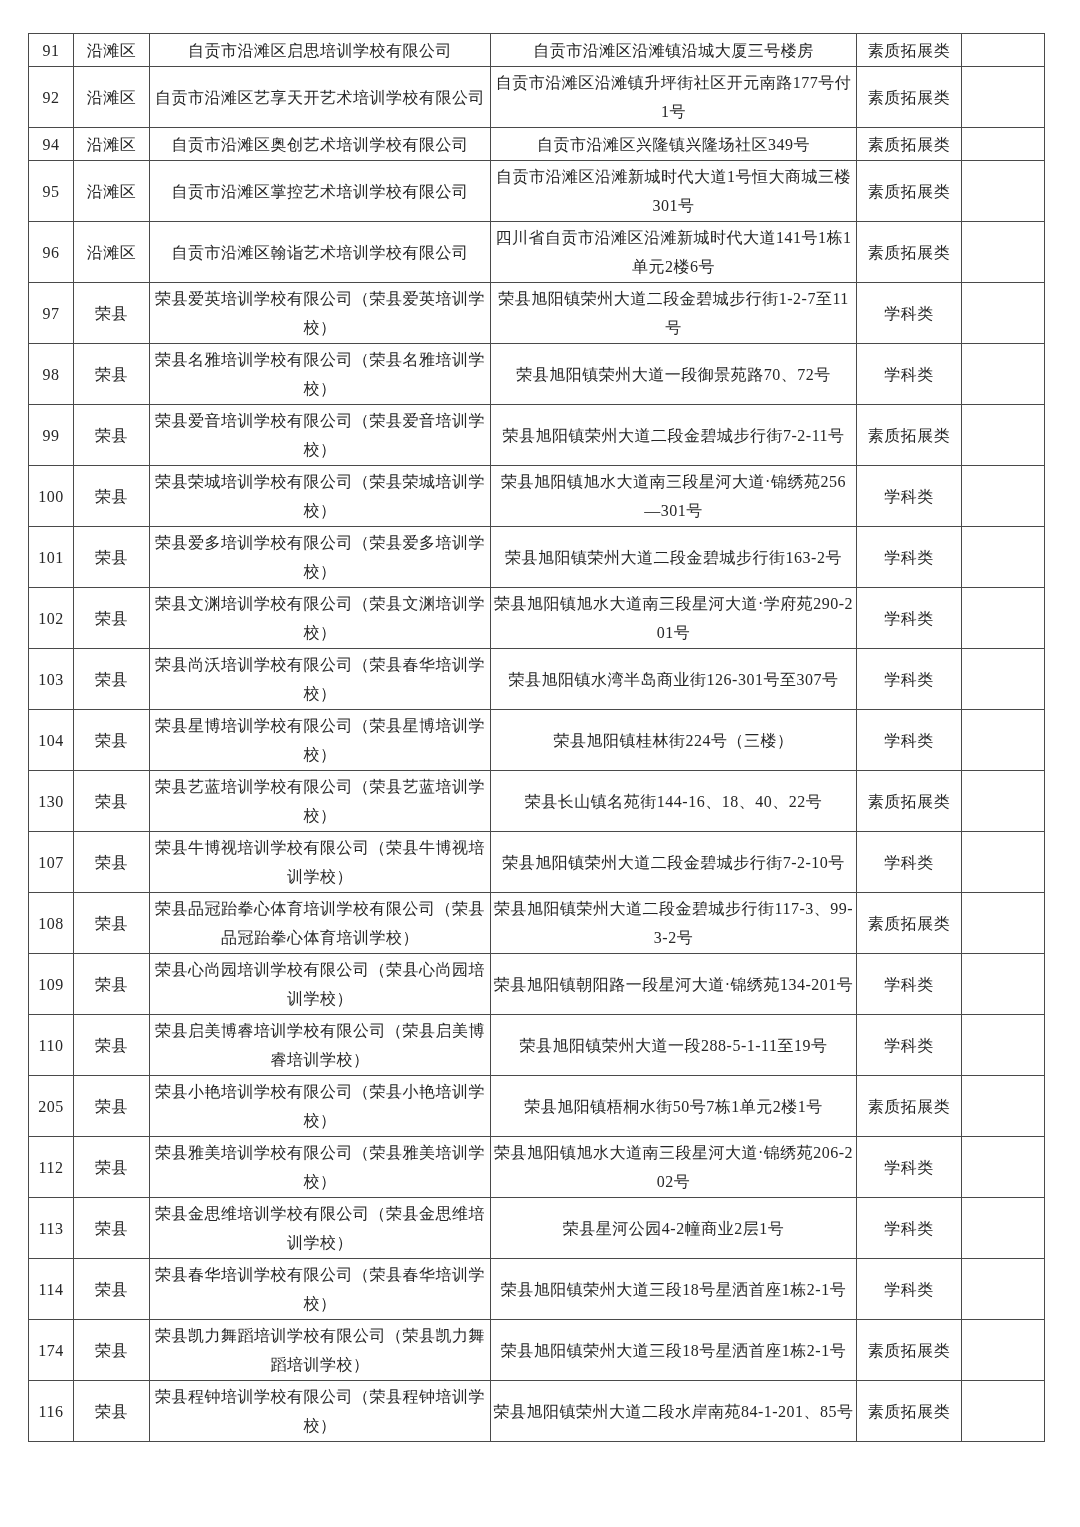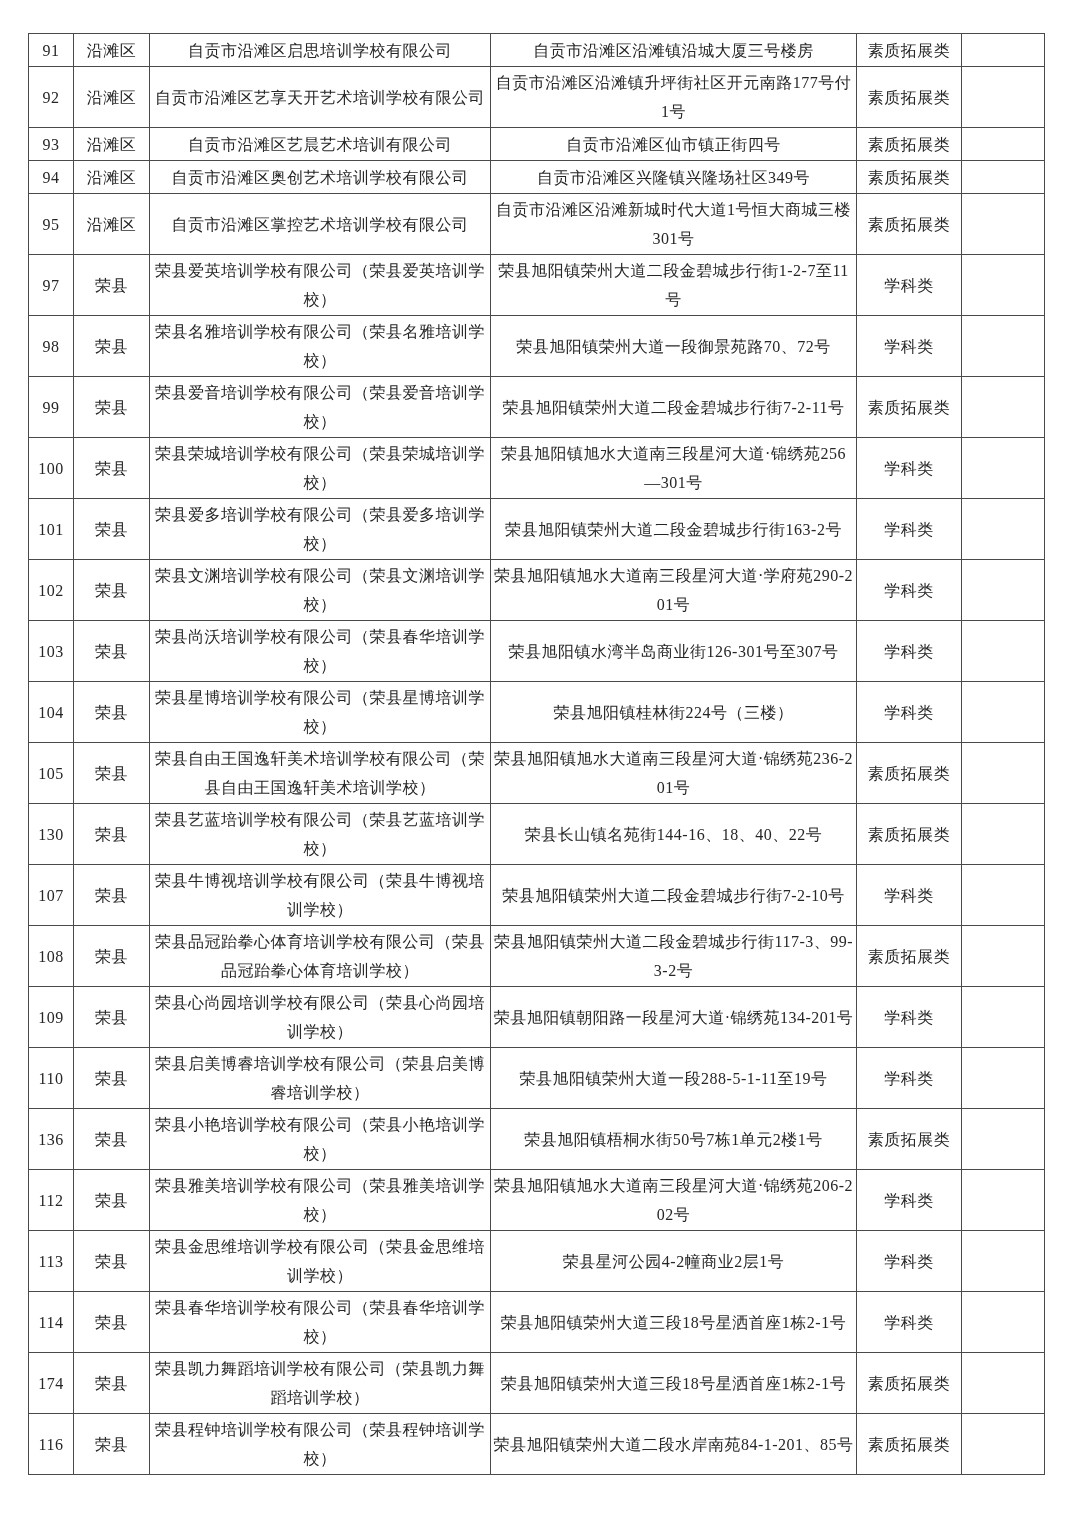--- a/index.html
+++ b/index.html
@@ -65,44 +65,44 @@
   </tr>
         <tr>
     <td class="col-no">92</td>
     <td class="col-dist">沿滩区</td>
     <td class="col-name">自贡市沿滩区艺享天开艺术培训学校有限公司</td>
     <td class="col-addr">自贡市沿滩区沿滩镇升坪街社区开元南路177号付1号</td>
     <td class="col-cat">素质拓展类</td>
     <td class="col-note"></td>
   </tr>
         <tr>
-    <td class="col-no">93</td>
-    <td class="col-dist">沿滩区</td>
-    <td class="col-name">自贡市沿滩区艺晨艺术培训有限公司</td>
-    <td class="col-addr">自贡市沿滩区仙市镇正街四号</td>
-    <td class="col-cat">素质拓展类</td>
-    <td class="col-note"></td>
-  </tr>
-        <tr>
     <td class="col-no">94</td>
     <td class="col-dist">沿滩区</td>
     <td class="col-name">自贡市沿滩区奥创艺术培训学校有限公司</td>
     <td class="col-addr">自贡市沿滩区兴隆镇兴隆场社区349号</td>
     <td class="col-cat">素质拓展类</td>
     <td class="col-note"></td>
   </tr>
         <tr>
     <td class="col-no">95</td>
     <td class="col-dist">沿滩区</td>
     <td class="col-name">自贡市沿滩区掌控艺术培训学校有限公司</td>
     <td class="col-addr">自贡市沿滩区沿滩新城时代大道1号恒大商城三楼301号</td>
     <td class="col-cat">素质拓展类</td>
     <td class="col-note"></td>
   </tr>
         <tr>
+    <td class="col-no">96</td>
+    <td class="col-dist">沿滩区</td>
+    <td class="col-name">自贡市沿滩区翰诣艺术培训学校有限公司</td>
+    <td class="col-addr">四川省自贡市沿滩区沿滩新城时代大道141号1栋1单元2楼6号</td>
+    <td class="col-cat">素质拓展类</td>
+    <td class="col-note"></td>
+  </tr>
+        <tr>
     <td class="col-no">97</td>
     <td class="col-dist">荣县</td>
     <td class="col-name">荣县爱英培训学校有限公司（荣县爱英培训学校）</td>
     <td class="col-addr">荣县旭阳镇荣州大道二段金碧城步行街1-2-7至11号</td>
     <td class="col-cat">学科类</td>
     <td class="col-note"></td>
   </tr>
         <tr>
     <td class="col-no">98</td>
     <td class="col-dist">荣县</td>
@@ -153,28 +153,20 @@
   </tr>
         <tr>
     <td class="col-no">104</td>
     <td class="col-dist">荣县</td>
     <td class="col-name">荣县星博培训学校有限公司（荣县星博培训学校）</td>
     <td class="col-addr">荣县旭阳镇桂林街224号（三楼）</td>
     <td class="col-cat">学科类</td>
     <td class="col-note"></td>
   </tr>
         <tr>
-    <td class="col-no">105</td>
-    <td class="col-dist">荣县</td>
-    <td class="col-name">荣县自由王国逸轩美术培训学校有限公司（荣县自由王国逸轩美术培训学校）</td>
-    <td class="col-addr">荣县旭阳镇旭水大道南三段星河大道·锦绣苑236-201号</td>
-    <td class="col-cat">素质拓展类</td>
-    <td class="col-note"></td>
-  </tr>
-        <tr>
     <td class="col-no">130</td>
     <td class="col-dist">荣县</td>
     <td class="col-name">荣县艺蓝培训学校有限公司（荣县艺蓝培训学校）</td>
     <td class="col-addr">荣县长山镇名苑街144-16、18、40、22号</td>
     <td class="col-cat">素质拓展类</td>
     <td class="col-note"></td>
   </tr>
         <tr>
     <td class="col-no">107</td>
     <td class="col-dist">荣县</td>
@@ -201,21 +193,21 @@
   </tr>
         <tr>
     <td class="col-no">110</td>
     <td class="col-dist">荣县</td>
     <td class="col-name">荣县启美博睿培训学校有限公司（荣县启美博睿培训学校）</td>
     <td class="col-addr">荣县旭阳镇荣州大道一段288-5-1-11至19号</td>
     <td class="col-cat">学科类</td>
     <td class="col-note"></td>
   </tr>
         <tr>
-    <td class="col-no">136</td>
+    <td class="col-no">205</td>
     <td class="col-dist">荣县</td>
     <td class="col-name">荣县小艳培训学校有限公司（荣县小艳培训学校）</td>
     <td class="col-addr">荣县旭阳镇梧桐水街50号7栋1单元2楼1号</td>
     <td class="col-cat">素质拓展类</td>
     <td class="col-note"></td>
   </tr>
         <tr>
     <td class="col-no">112</td>
     <td class="col-dist">荣县</td>
     <td class="col-name">荣县雅美培训学校有限公司（荣县雅美培训学校）</td>

